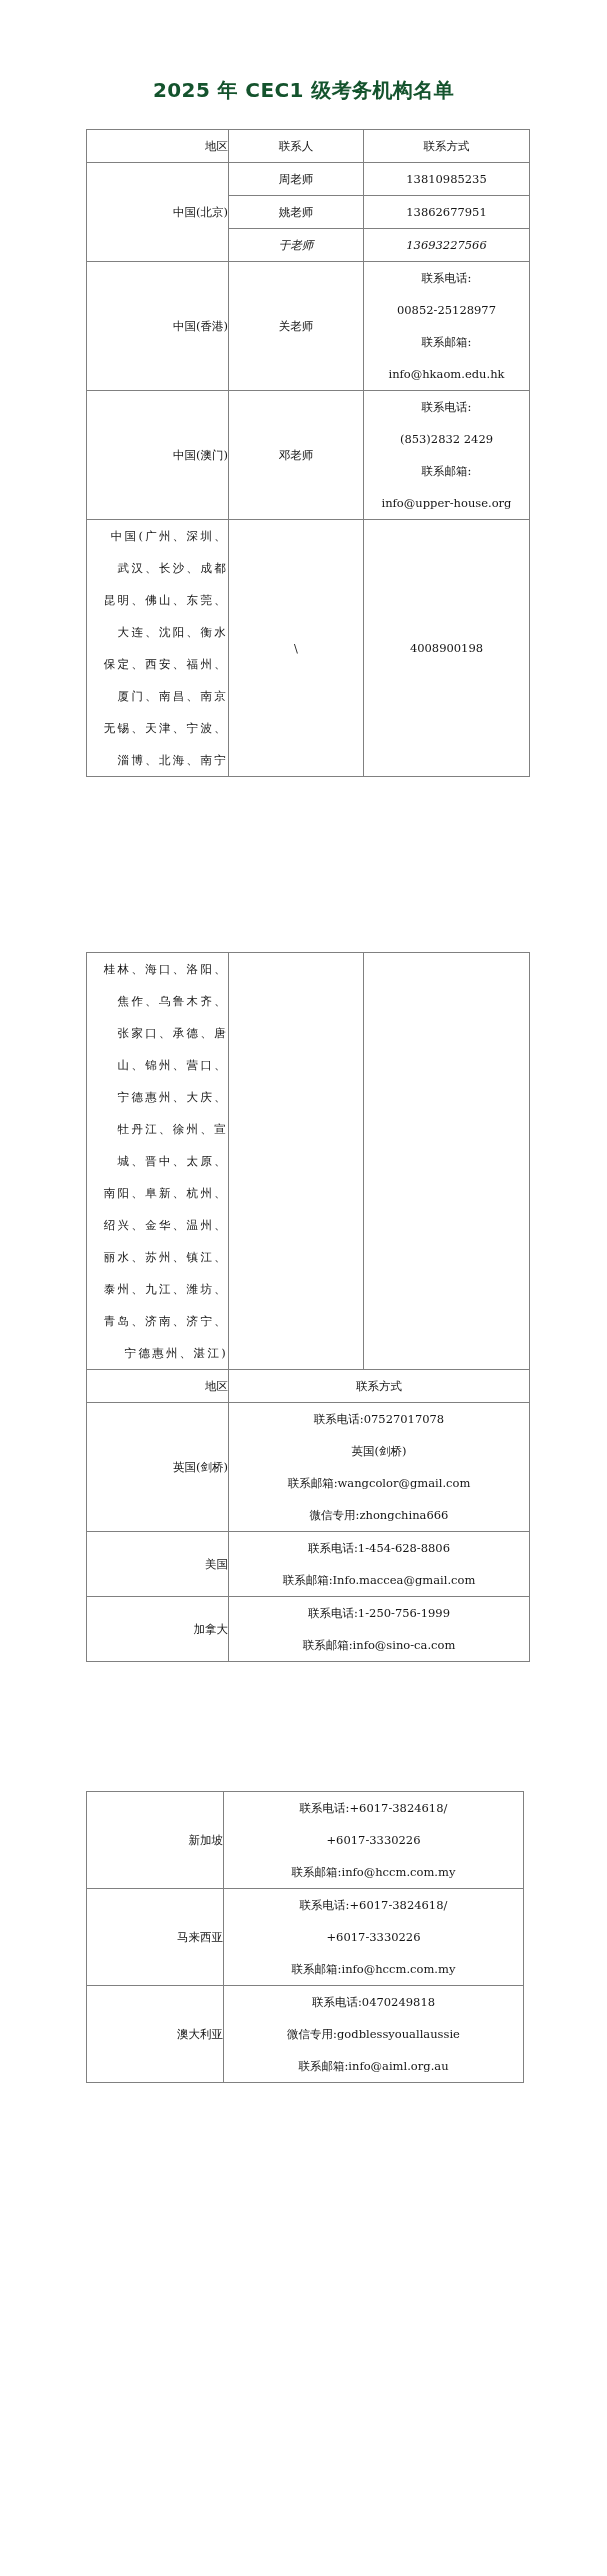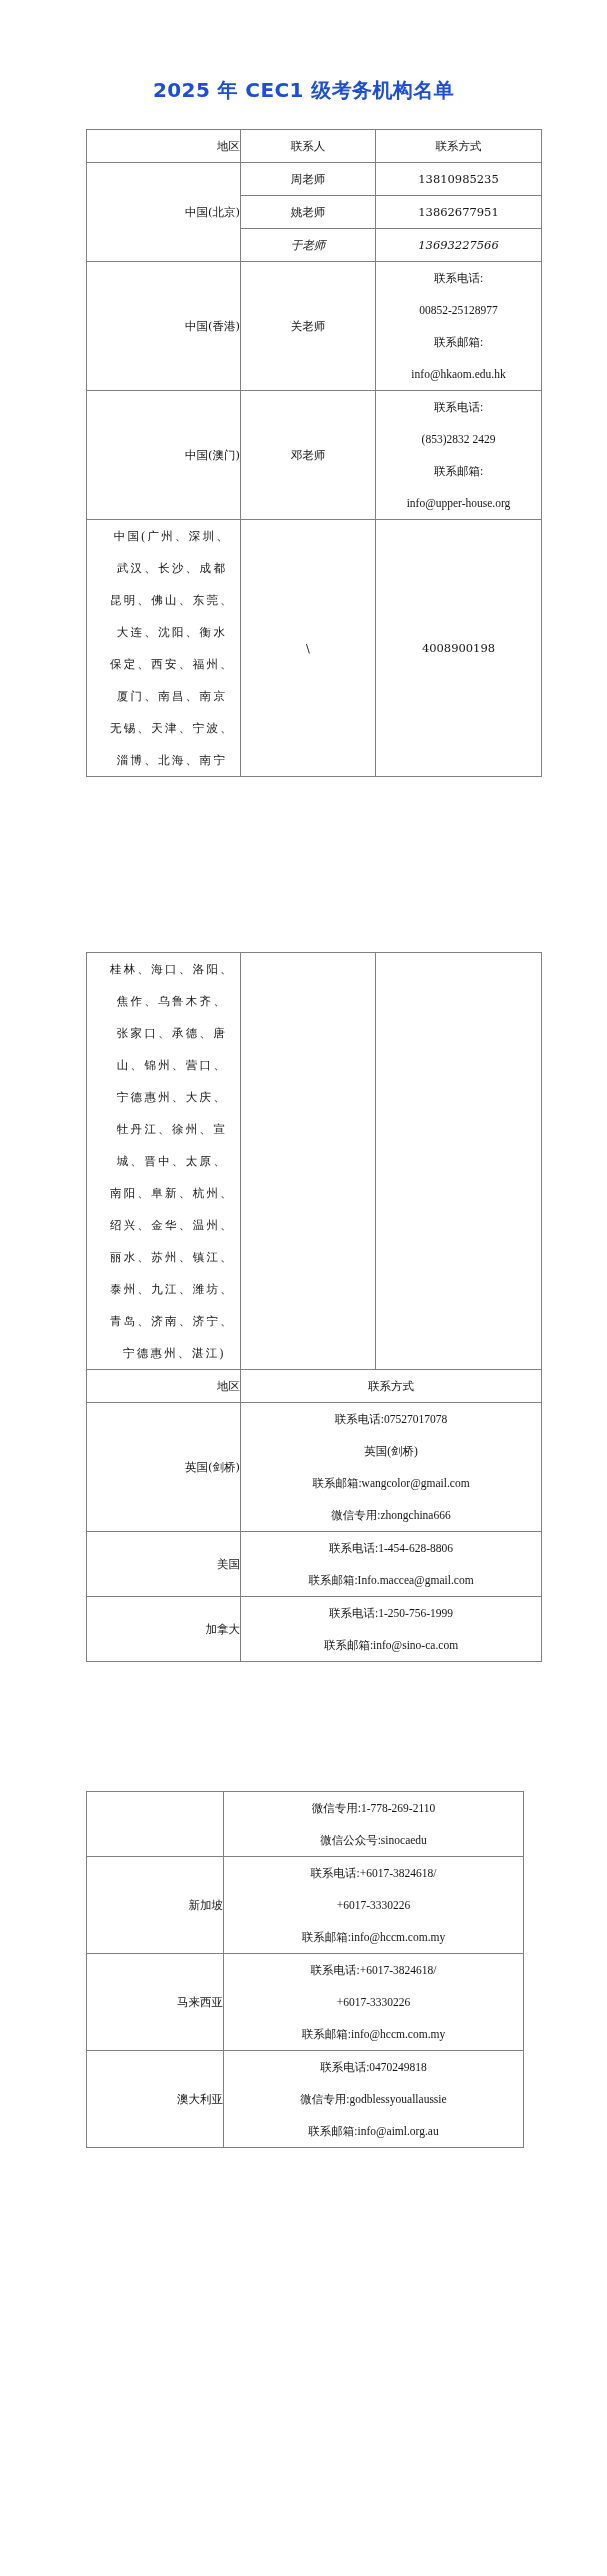--- a/index.html
+++ b/index.html
@@ -1,27 +1,27 @@
 <!DOCTYPE html>
 <html style="font-size:12.2px"><head>
   <meta charset="utf-8">
   <style>
     html, body { margin: 0; padding: 0; background: #ffffff; }
     body { width: 607px; height: 2576px; position: relative; overflow: hidden;
            font-family: "DejaVu Serif", "Liberation Serif", serif; color: #111; }
     .title { position: absolute; left: 0; width: 607px; top: 75px; text-align: center;
              font-family: "DejaVu Sans", "Liberation Sans", sans-serif; font-weight: bold;
-             font-size: 20px; color: #1d4ed8; letter-spacing: 0.4px; line-height: 31px; }
+             font-size: 20px; color: #14532d; letter-spacing: 0.4px; line-height: 31px; }
     table { position: absolute; left: 86px; border-collapse: collapse; table-layout: fixed; }
     td { border: 1.1px solid #808080; text-align: center; vertical-align: middle;
          font-size: 11.5px; padding: 0; line-height: 32px; color: #151515; }
     .c1 { width: 136px; text-align: right; } .c2 { width: 134px; } .c3 { width: 165px; }
     .c23 { width: 299px; }
-    .line { display: block; height: 32px; line-height: 32px; white-space: nowrap; font-family: Liberation Serif, serif; }
-    .cities { text-align: center; padding-left: 17px; letter-spacing: 2.3px; font-size: 11.5px; }
+    .line { display: block; height: 32px; line-height: 32px; white-space: nowrap; }
+    .cities { text-align: right; padding-left: 5px; letter-spacing: 2.3px; font-size: 11.5px; }
   </style>
 </head>
 <body>
 
 <div class="title">2025 年 CEC1 级考务机构名单</div>
 
 <table style="top:129px;">
   <tbody>
       <tr style="height:33px;">
     <td class="c1">地区</td>
@@ -124,27 +124,20 @@
     <td class="c23" colspan="2">
       <span class="line">联系电话:1-250-756-1999</span>
       <span class="line">联系邮箱:info@sino-ca.com</span>
     </td>
   </tr>
 </tbody>
   </table>
 
 <table style="top:1791px;">
   <tbody>
-      <tr style="height:64px;">
-    <td class="c1"></td>
-    <td class="c23" colspan="2">
-      <span class="line">微信专用:1-778-269-2110</span>
-      <span class="line">微信公众号:sinocaedu</span>
-    </td>
-  </tr>
   <tr style="height:96px;">
     <td class="c1">新加坡</td>
     <td class="c23" colspan="2">
       <span class="line">联系电话:+6017-3824618/</span>
       <span class="line">+6017-3330226</span>
       <span class="line">联系邮箱:info@hccm.com.my</span>
     </td>
   </tr>
   <tr style="height:96px;">
     <td class="c1">马来西亚</td>

